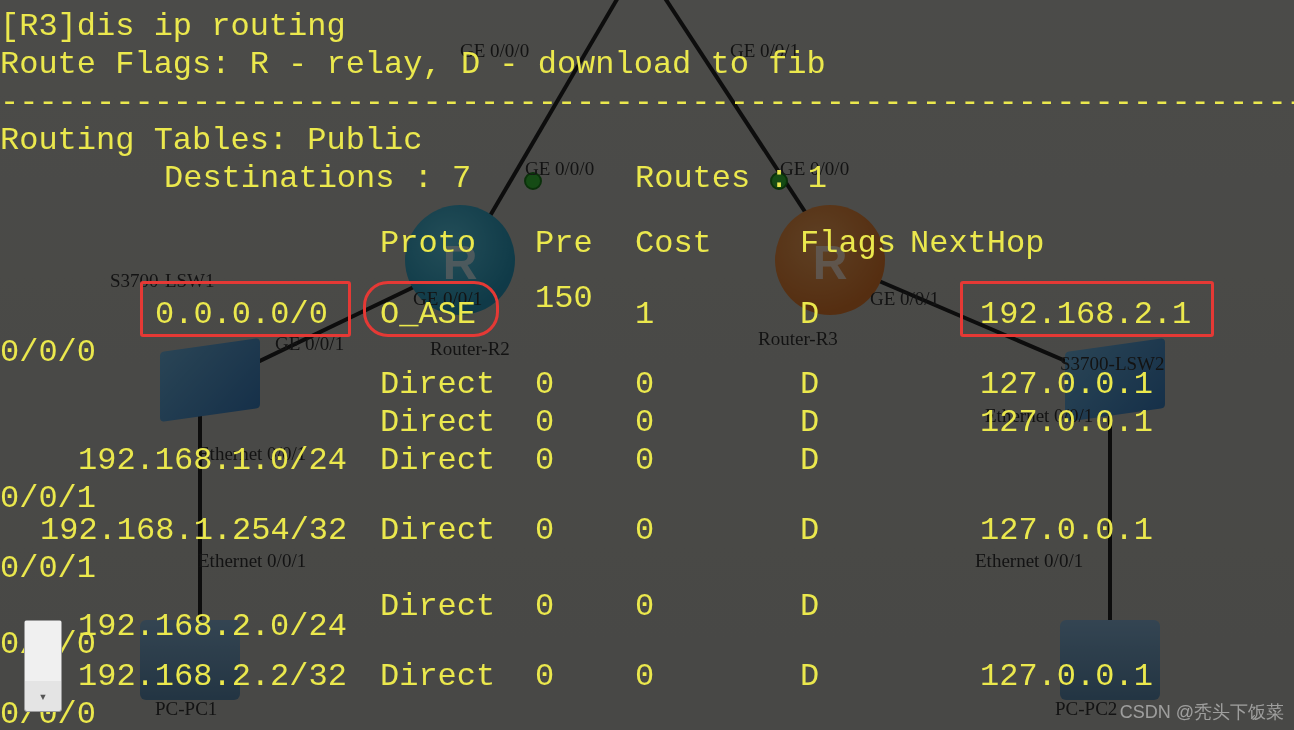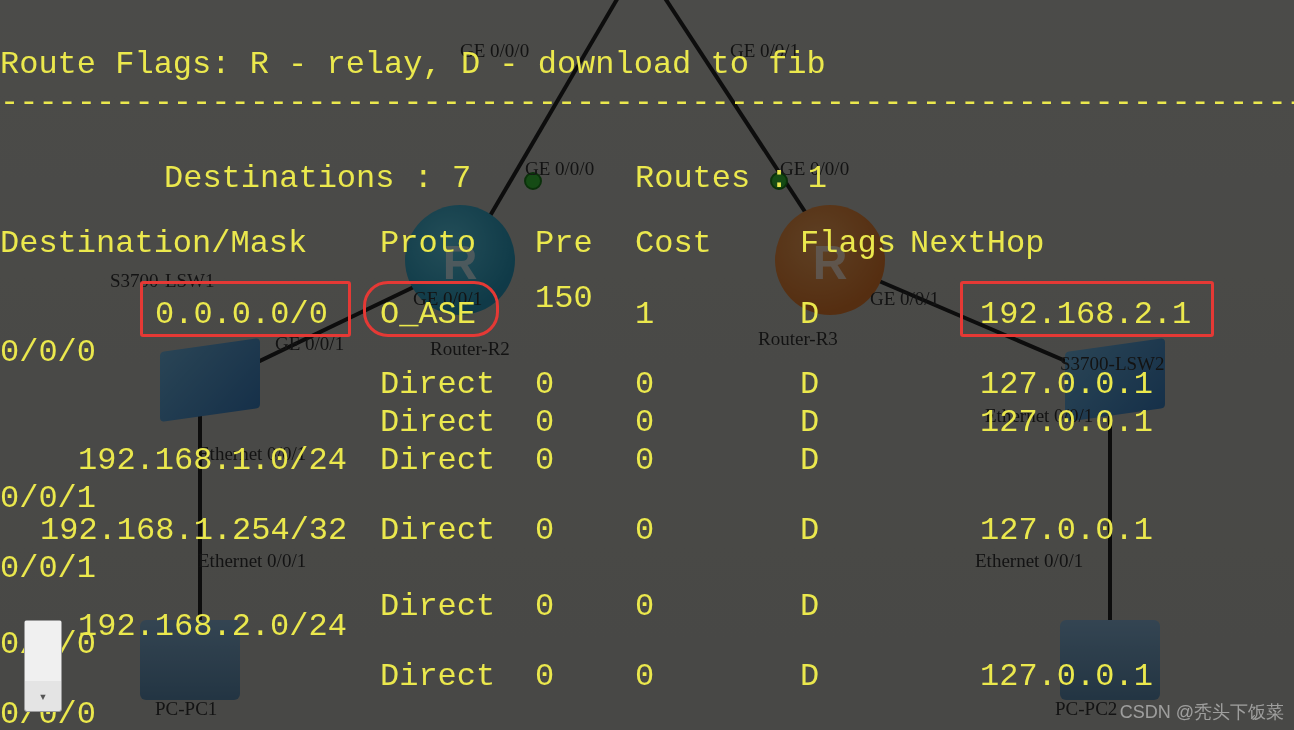--- a/index.html
+++ b/index.html
@@ -171,26 +171,27 @@
   <span class="tp-label" style="left:985px;top:405px">Ethernet 0/0/1</span>
   <span class="tp-label" style="left:198px;top:443px">Ethernet 0/0/1</span>
   <span class="tp-label" style="left:198px;top:550px">Ethernet 0/0/1</span>
   <span class="tp-label" style="left:975px;top:550px">Ethernet 0/0/1</span>
   <span class="tp-label" style="left:155px;top:698px">PC-PC1</span>
   <span class="tp-label" style="left:1055px;top:698px">PC-PC2</span>
 </div>
 
 <div class="terminal">
 
+  <span class="term-text" style="left:0px;top:8px">[R3]dis ip routing</span>
   <span class="term-text" style="left:0px;top:46px">Route Flags: R - relay, D - download to fib</span>
   <div class="dashline" style="top:84px">------------------------------------------------------------------------------</div>
+  <span class="term-text" style="left:0px;top:122px">Routing Tables: Public</span>
   <span class="term-text" style="left:164px;top:160px">Destinations : 7</span>
   <span class="term-text" style="left:635px;top:160px">Routes : 1</span>
 
-  <span class="term-text" style="left:0px;top:225px">Destination/Mask</span>
   <span class="term-text" style="left:380px;top:225px">Proto</span>
   <span class="term-text" style="left:535px;top:225px">Pre</span>
   <span class="term-text" style="left:635px;top:225px">Cost</span>
   <span class="term-text" style="left:800px;top:225px">Flags</span>
   <span class="term-text" style="left:910px;top:225px">NextHop</span>
 
   <span class="term-text" style="left:155px;top:296px">0.0.0.0/0</span>
   <span class="term-text" style="left:380px;top:296px">O_ASE</span>
   <span class="term-text" style="left:535px;top:280px">150</span>
   <span class="term-text" style="left:635px;top:296px">1</span>
@@ -225,20 +226,21 @@
   <span class="term-text" style="left:980px;top:512px">127.0.0.1</span>
   <span class="term-text" style="left:0px;top:550px">0/0/1</span>
 
   <span class="term-text" style="left:78px;top:608px">192.168.2.0/24</span>
   <span class="term-text" style="left:380px;top:588px">Direct</span>
   <span class="term-text" style="left:535px;top:588px">0</span>
   <span class="term-text" style="left:635px;top:588px">0</span>
   <span class="term-text" style="left:800px;top:588px">D</span>
   <span class="term-text" style="left:0px;top:626px">0/0/0</span>
 
+  <span class="term-text" style="left:78px;top:658px">192.168.2.2/32</span>
   <span class="term-text" style="left:380px;top:658px">Direct</span>
   <span class="term-text" style="left:535px;top:658px">0</span>
   <span class="term-text" style="left:635px;top:658px">0</span>
   <span class="term-text" style="left:800px;top:658px">D</span>
   <span class="term-text" style="left:980px;top:658px">127.0.0.1</span>
   <span class="term-text" style="left:0px;top:696px">0/0/0</span>
 
   <div class="redbox" style="left:140px;top:281px;width:205px;height:50px"></div>
   <div class="redbox" style="left:363px;top:281px;width:130px;height:50px;border-radius:25px"></div>
   <div class="redbox" style="left:960px;top:281px;width:248px;height:50px"></div>

